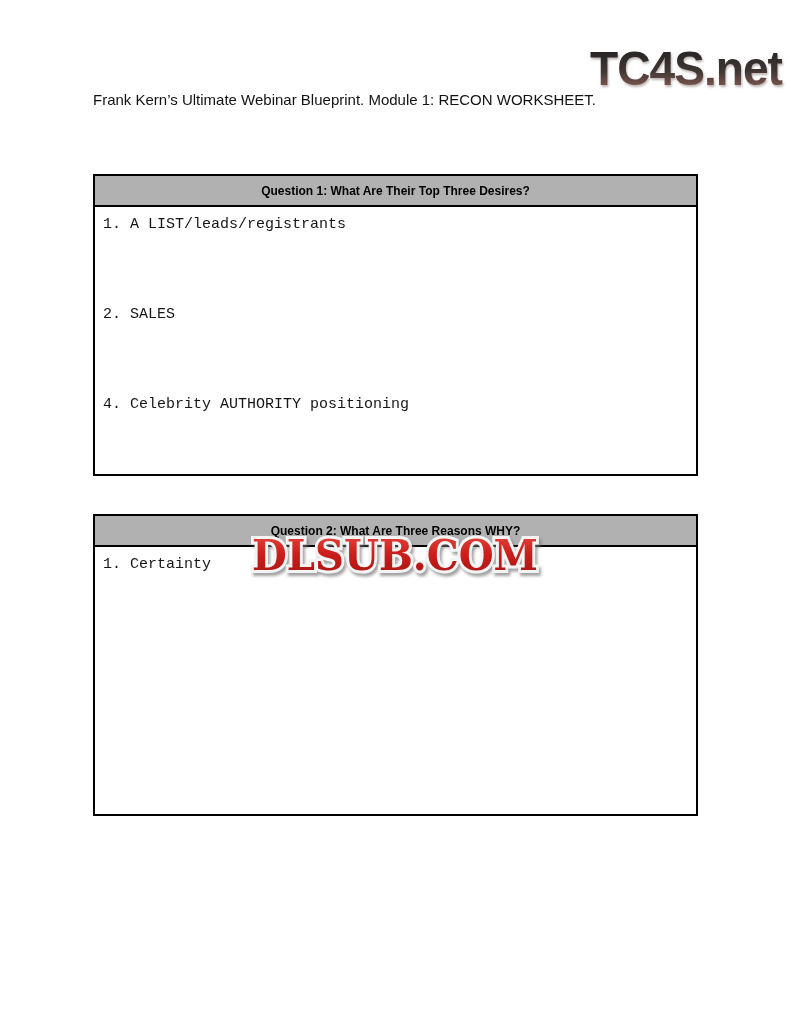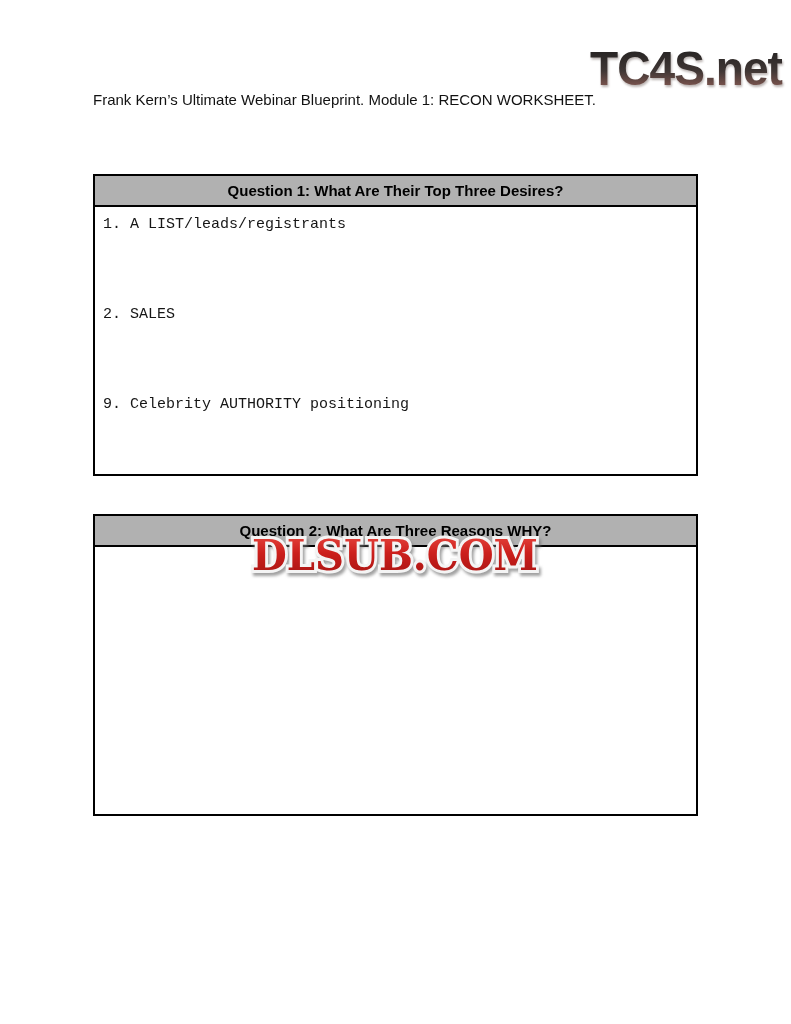--- a/index.html
+++ b/index.html
@@ -56,21 +56,21 @@
   .qtable-1 { top: 130px; }
   .qtable-2 { top: 470px; }
   .qheader {
     height: 29px;
     background: #b1b1b1;
     border-bottom: 2px solid #000000;
     display: flex;
     align-items: center;
     justify-content: center;
     font-weight: bold;
-    font-size: 15px;
+    font-size: 12px;
     color: #000000;
   }
   .qbody {
     padding: 9px 8px 0 8px;
     font-family: Liberation Mono, monospace;
   }
   .qitem {
     height: 90px;
     font-size: 15px;
     color: #161616;
@@ -139,27 +139,28 @@
     <text x="98" y="40" text-anchor="middle" textLength="192" lengthAdjust="spacingAndGlyphs">TC4S.net</text>
   </svg>
 
   <div class="doc-title">Frank Kern’s Ultimate Webinar Blueprint. Module 1: RECON WORKSHEET.</div>
 
   <div class="qtable qtable-1">
     <div class="qheader">Question 1: What Are Their Top Three Desires?</div>
     <div class="qbody">
       <div class="qitem">1. A LIST/leads/registrants</div>
       <div class="qitem">2. SALES</div>
-      <div class="qitem">9. Celebrity AUTHORITY positioning</div>
+      <div class="qitem">4. Celebrity AUTHORITY positioning</div>
     </div>
   </div>
 
   <div class="qtable qtable-2">
     <div class="qheader">Question 2: What Are Three Reasons WHY?</div>
     <div class="qbody">
+      <div class="qitem">1. Certainty</div>
     </div>
   </div>
 
   <svg class="dlsub" width="300" height="52" viewBox="0 0 300 52">
     <defs>
       <linearGradient id="dlsubGrad" x1="0" y1="0" x2="0" y2="1">
         <stop offset="0" stop-color="#ea4a42"></stop>
         <stop offset="0.45" stop-color="#cc1f1c"></stop>
         <stop offset="1" stop-color="#a31311"></stop>
       </linearGradient>

